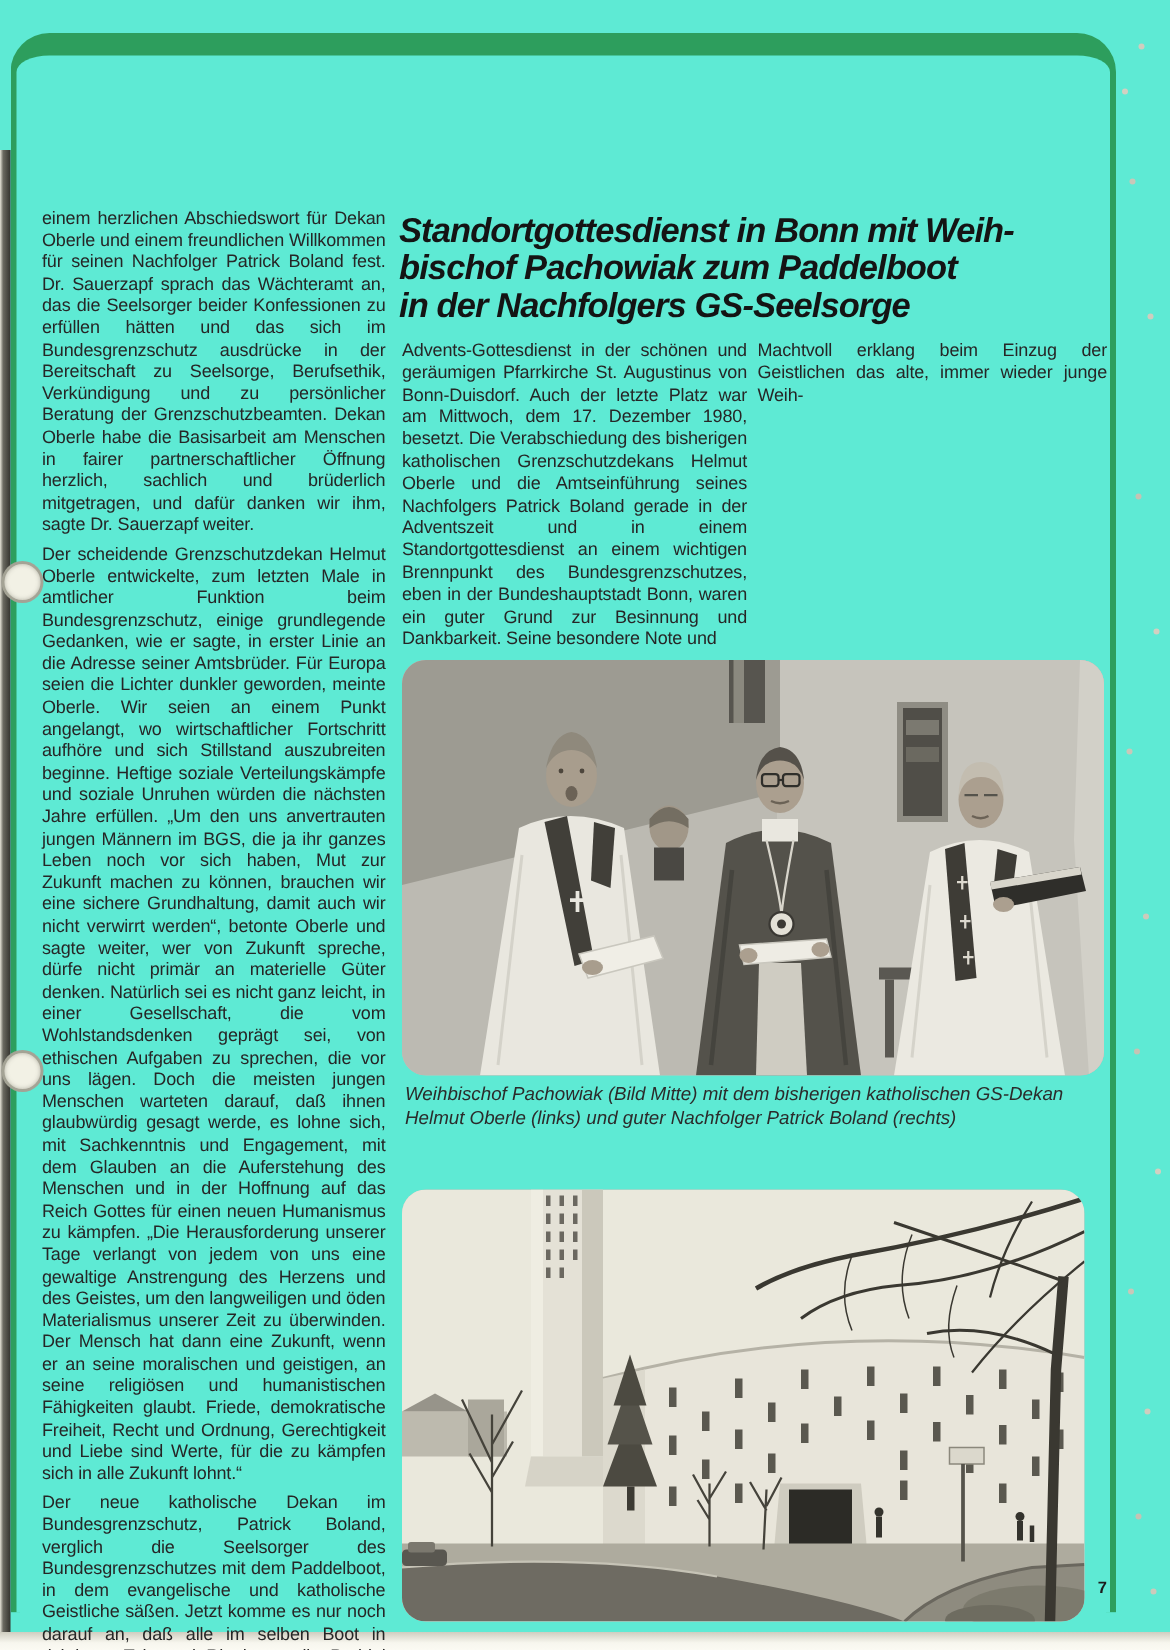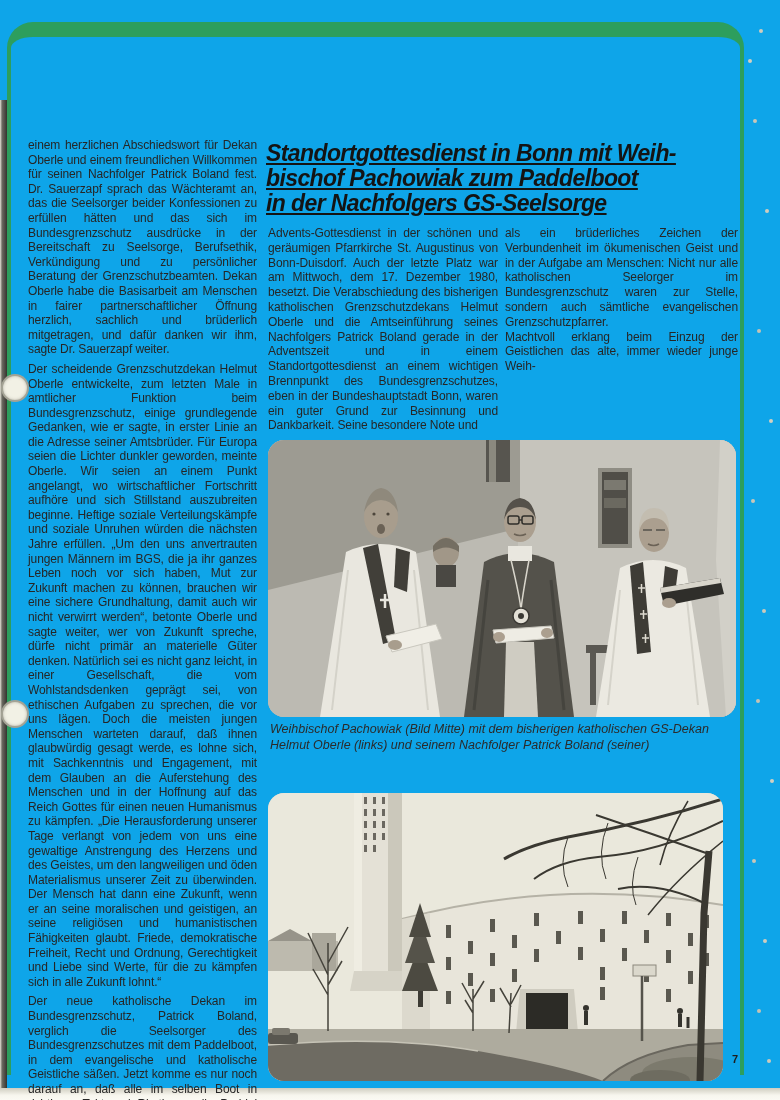--- a/index.html
+++ b/index.html
@@ -1,18 +1,18 @@
 <!DOCTYPE html>
 <html lang="de" style="--green: #2d9e5d;"><head>
 <meta charset="utf-8">
 <style>
   html,body{margin:0;padding:0;background:#e7e6db;}
   .scan{
     position:relative;width:780px;height:1100px;overflow:hidden;
-    background:#0ea5e9;
+    background:#5eead4;
     font-family:"Liberation Sans", sans-serif;
     color:#262626;
   }
   
   .spine{
     position:absolute;left:0;top:100px;width:7px;height:992px;
     background:linear-gradient(90deg,#e8e6da 0%,#6b6a61 30%,#34332e 100%);
   }
   .bottom-edge{
     position:absolute;left:0;top:1088px;width:780px;height:12px;
@@ -52,21 +52,21 @@
   .leftcol{
     position:absolute;left:28px;top:138px;width:229px;
     font-size:12px;line-height:14.6px;text-align:justify;
     letter-spacing:-0.1px;
   }
   .leftcol p{margin:0 0 5px 0;hyphens:auto;-webkit-hyphens:auto;}
 
   .headline{
     position:absolute;left:266px;top:141px;width:476px;margin:0;
     font-size:23px;line-height:25px;font-weight:bold;font-style:italic;
-    letter-spacing:-0.6px;color:#141414;text-decoration:underline;
+    letter-spacing:-0.6px;color:#141414;
   }
   .headline span{display:block;}
 
   .introcol{
     position:absolute;top:226px;width:230px;
     font-size:12px;line-height:14.8px;text-align:justify;letter-spacing:-0.1px;
   }
   .introcol p{margin:0;hyphens:auto;-webkit-hyphens:auto;}
   .col1{left:268px;}
   .col2{left:505px;width:233px;}
@@ -114,21 +114,20 @@
   <h1 class="headline">
     <span>Standortgottesdienst in Bonn mit Weih-</span>
     <span>bischof Pachowiak zum Paddelboot</span>
     <span>in der Nachfolgers GS-Seelsorge</span>
   </h1>
 
   <div class="introcol col1">
     <p>Advents-Gottesdienst in der schönen und geräumigen Pfarrkirche St. Augustinus von Bonn-Duisdorf. Auch der letzte Platz war am Mittwoch, dem 17. Dezember 1980, besetzt. Die Verabschiedung des bisherigen katholischen Grenzschutzdekans Helmut Oberle und die Amtseinführung seines Nachfolgers Patrick Boland gerade in der Adventszeit und in einem Standortgottesdienst an einem wichtigen Brennpunkt des Bundesgrenzschutzes, eben in der Bundeshauptstadt Bonn, waren ein guter Grund zur Besinnung und Dankbarkeit. Seine besondere Note und</p>
   </div>
   <div class="introcol col2">
-    <p>als ein brüderliches Zeichen der Verbundenheit im ökumenischen Geist und in der Aufgabe am Menschen: Nicht nur alle katholischen Seelorger im Bundesgrenzschutz waren zur Stelle, sondern auch sämtliche evangelischen Grenzschutzpfarrer.</p>
     <p>Machtvoll erklang beim Einzug der Geistlichen das alte, immer wieder junge Weih-</p>
   </div>
 
   <figure class="photo photo1">
     <svg viewBox="0 0 468 277" preserveAspectRatio="none">
       <rect width="468" height="277" fill="#bcbab2"></rect>
       <polygon points="250,0 468,0 468,277 250,277" fill="#c6c4bc"></polygon>
       <polygon points="0,0 252,0 252,88 0,150" fill="#9d9b92"></polygon>
       <polygon points="452,0 468,0 468,277 458,277 448,120" fill="#d2d0c8"></polygon>
       <g>
@@ -193,21 +192,21 @@
         <polygon points="392,148 452,138 453,143 393,153" fill="#d8d5cb"></polygon>
         <ellipse cx="386" cy="93" rx="15" ry="19" fill="#ab9f8f"></ellipse>
         <path d="M371,92 q0,-24 15,-24 q16,0 15,24 q-3,-14 -15,-14 q-12,0 -15,14 z" fill="#c3bdb0"></path>
         <path d="M375,90 l9,0 m4,0 l9,0" stroke="#55534c" stroke-width="1.5" fill="none"></path>
         <path d="M380,104 q6,3 11,0" stroke="#6b6256" stroke-width="1.5" fill="none"></path>
         <ellipse cx="401" cy="163" rx="7" ry="5" fill="#ab9f8f"></ellipse>
       </g>
     </svg>
   </figure>
 
-  <figcaption class="caption caption1">Weihbischof Pachowiak (Bild Mitte) mit dem bisherigen katholischen GS-Dekan Helmut Oberle (links) und seinem Nachfolger Patrick Boland (seiner)</figcaption>
+  <figcaption class="caption caption1">Weihbischof Pachowiak (Bild Mitte) mit dem bisherigen katholischen GS-Dekan Helmut Oberle (links) und guter Nachfolger Patrick Boland (rechts)</figcaption>
 
   <div class="caption caption2">Pfarrkirche St. Augustinus in St. Augustin</div>
 
   <figure class="photo photo2">
     <svg viewBox="0 0 455 288" preserveAspectRatio="none">
       <rect width="455" height="288" fill="#eae8dc"></rect>
       <g>
         <rect x="0" y="148" width="70" height="30" fill="#bdbaae"></rect>
         <polygon points="0,148 22,136 44,148" fill="#97948a"></polygon>
         <rect x="44" y="140" width="24" height="38" fill="#aaa79b"></rect>

